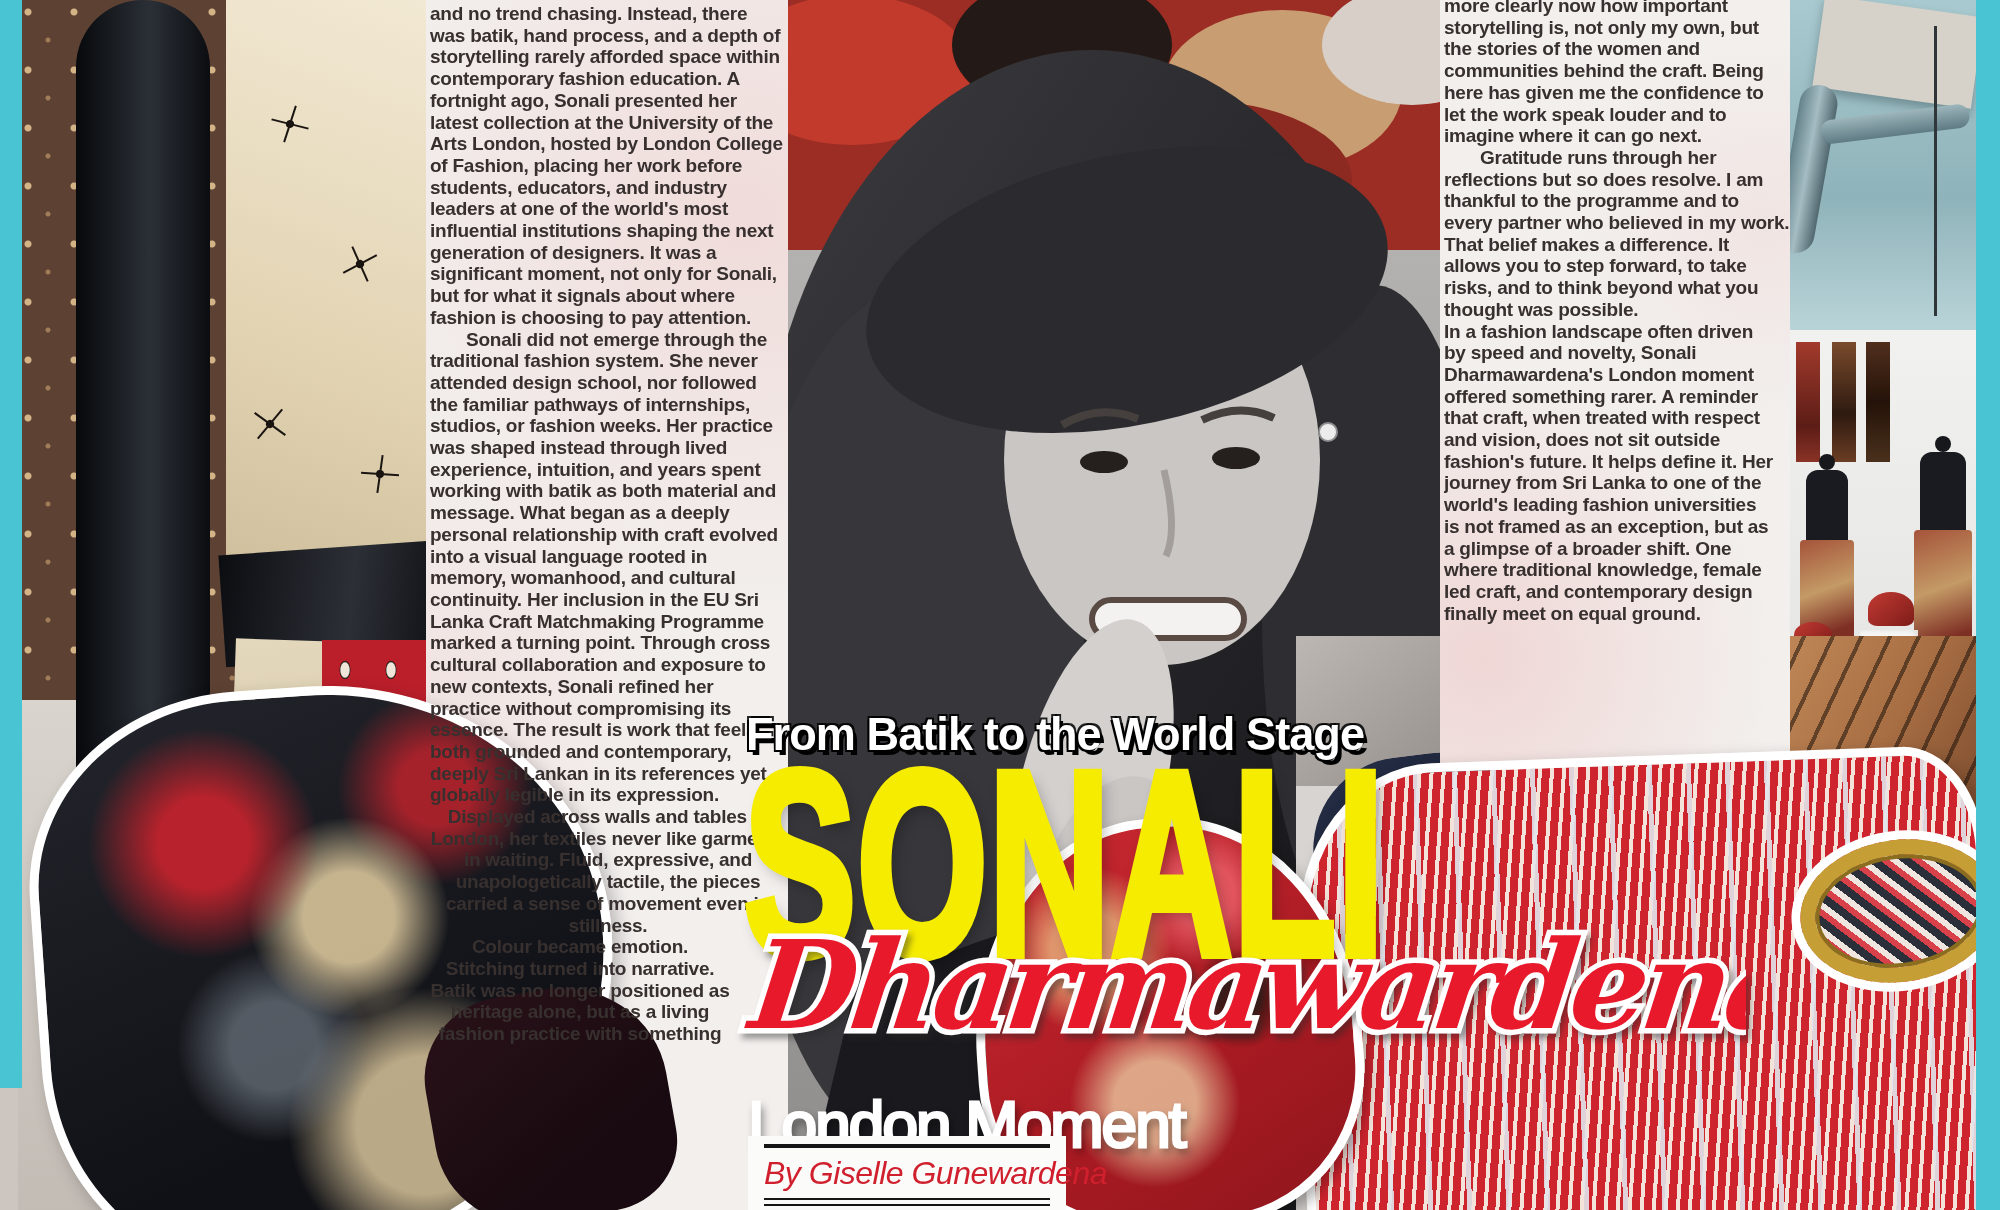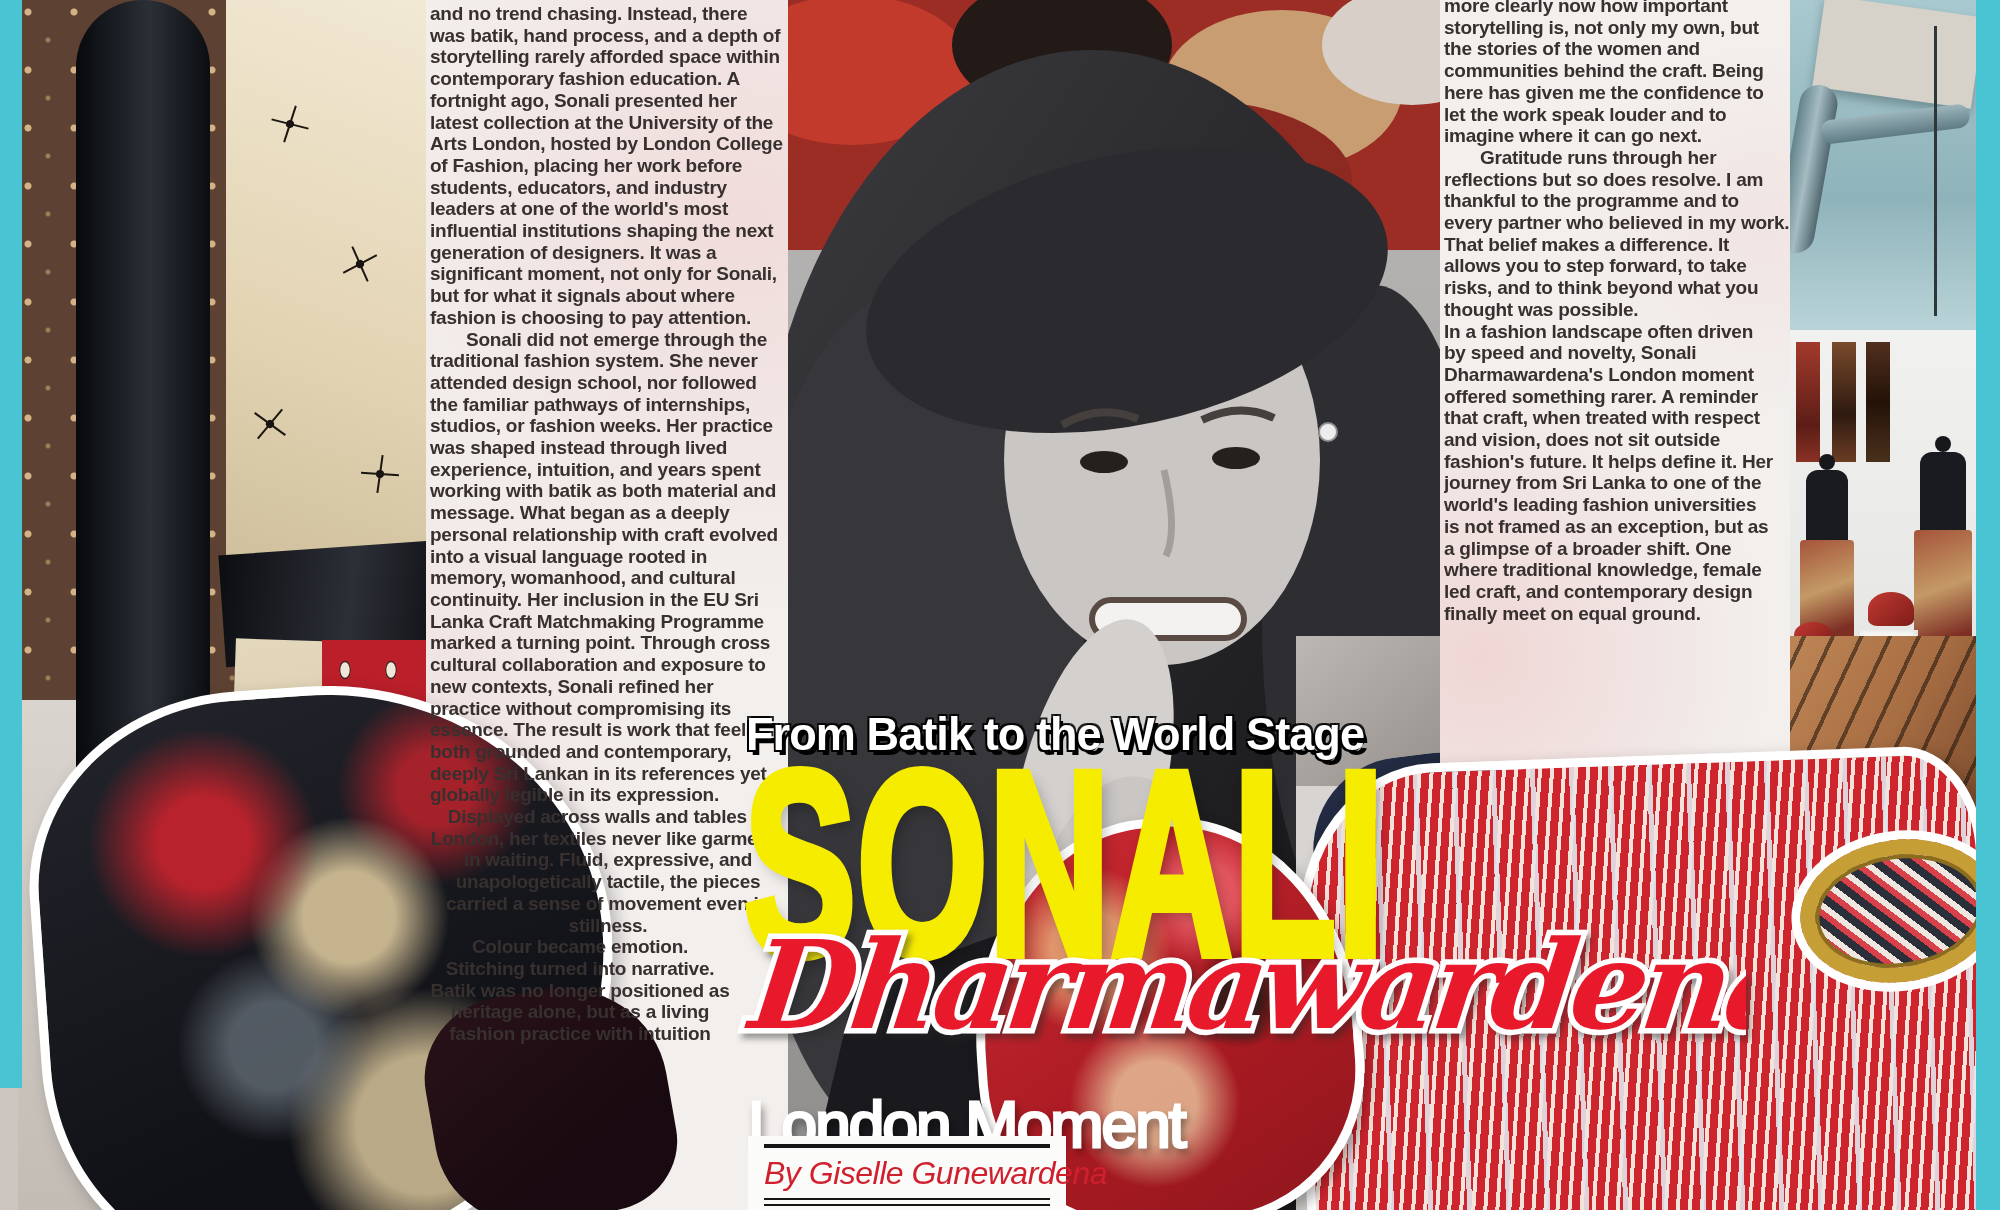--- a/index.html
+++ b/index.html
@@ -249,21 +249,21 @@
   <div class="abs striped-bag"></div>
   <div class="abs bag-ring"></div>
   <div class="abs heart-textile"></div>
   <div class="abs left-bag"></div>
   <div class="abs maroon-fabric"></div>
 
   <div class="abs coltext coltext-left">
     <p>and no trend chasing. Instead, there was batik, hand process, and a depth of storytelling rarely afforded space within contemporary fashion education. A fortnight ago, Sonali presented her latest collection at the University of the Arts London, hosted by London College of Fashion, placing her work before students, educators, and industry leaders at one of the world's most influential institutions shaping the next generation of designers. It was a significant moment, not only for Sonali, but for what it signals about where fashion is choosing to pay attention.</p>
     <p class="p-indent">Sonali did not emerge through the traditional fashion system. She never attended design school, nor followed the familiar pathways of internships, studios, or fashion weeks. Her practice was shaped instead through lived experience, intuition, and years spent working with batik as both material and message. What began as a deeply personal relationship with craft evolved into a visual language rooted in memory, womanhood, and cultural continuity. Her inclusion in the EU Sri Lanka Craft Matchmaking Programme marked a turning point. Through cross cultural collaboration and exposure to new contexts, Sonali refined her practice without compromising its essence. The result is work that feels both grounded and contemporary, deeply Sri Lankan in its references yet globally legible in its expression.</p>
     <p class="p-center">Displayed across walls and tables in London, her textiles never like garments in waiting. Fluid, expressive, and unapologetically tactile, the pieces carried a sense of movement even in stillness.</p>
-    <p class="p-funnel">Colour became emotion. Stitching turned into narrative. Batik was no longer positioned as heritage alone, but as a living fashion practice with intuition</p>
+    <p class="p-funnel">Colour became emotion. Stitching turned into narrative. Batik was no longer positioned as heritage alone, but as a living fashion practice with something</p>
   </div>
   <div class="abs coltext coltext-right">
     <p>more clearly now how important storytelling is, not only my own, but the stories of the women and communities behind the craft. Being here has given me the confidence to let the work speak louder and to imagine where it can go next.</p>
     <p class="p-indent">Gratitude runs through her reflections but so does resolve. I am thankful to the programme and to every partner who believed in my work. That belief makes a difference. It allows you to step forward, to take risks, and to think beyond what you thought was possible.</p>
     <p class="p-taper">In a fashion landscape often driven by speed and novelty, Sonali Dharmawardena's London moment offered something rarer. A reminder that craft, when treated with respect and vision, does not sit outside fashion's future. It helps define it. Her journey from Sri Lanka to one of the world's leading fashion universities is not framed as an exception, but as a glimpse of a broader shift. One where traditional knowledge, female led craft, and contemporary design finally meet on equal ground.</p>
   </div>
 
   <div class="abs kicker">From Batik to the World Stage</div>
   <div class="abs headline-name">SONALI</div>
   <svg class="abs script-svg" viewBox="0 0 1010 168">

